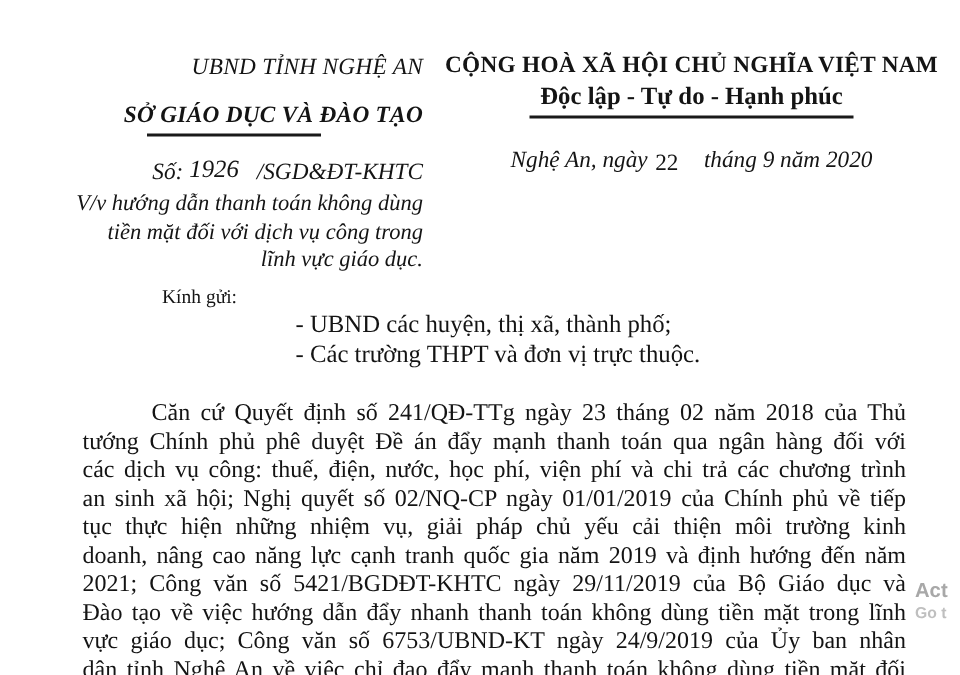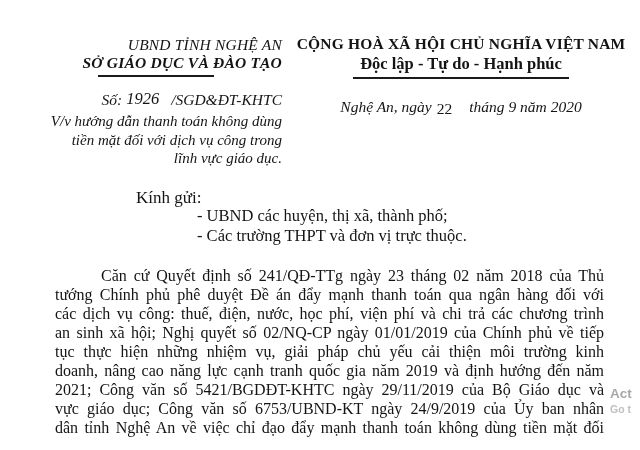--- a/index.html
+++ b/index.html
@@ -15,21 +15,21 @@
   }
 
   
   .header-left {
     position: absolute;
     left: 30px; top: 36px; width: 252px;
     text-align: right;
     font-style: italic;
   }
   .org-line1 { font-size: 15.5px; line-height: 18px; letter-spacing: 0.2px; }
-  .org-line2 { font-size: 15.5px; line-height: 18px; font-weight: bold; letter-spacing: 0.2px; }
+  .org-line2 { font-size: 15.5px; line-height: 18px; font-weight: bold; letter-spacing: 0.2px; margin-top: 14px; }
   .org-rule  { width: 116px; border-top: 2px solid #1a1a1a; margin: 3px auto 0 auto; }
   .doc-number { margin-top: 14px; font-size: 15.5px; line-height: 18px; white-space: nowrap; }
   .doc-number .num {
     font-size: 16.5px;
     margin-left: 4px; margin-right: 12px;
     position: relative; top: -1px;
   }
   .subject { margin-top: 3px; font-size: 15px; line-height: 18.5px; }
 
   
@@ -53,22 +53,22 @@
   }
   .date-line .day {
     font-style: normal;
     margin-left: 5px; margin-right: 17px;
     position: relative; top: 1.5px;
   }
 
   
   .kinh-gui-label {
     position: absolute;
-    left: 136px; top: 188px;
-    font-size: 17px; line-height: 19px; text-align: center;
+    left: 108px; top: 188px;
+    font-size: 13px; line-height: 19px; text-align: center;
   }
   .recipient-list {
     position: absolute;
     left: 197px; top: 206px;
     font-size: 16.5px; line-height: 19.5px;
     white-space: nowrap;
   }
 
   
   .body-paragraph {
@@ -134,20 +134,21 @@
     </div>
 
   <div class="body-paragraph">
       <div class="jline">Căn cứ Quyết định số 241/QĐ-TTg ngày 23 tháng 02 năm 2018 của Thủ</div>
       <div class="jline">tướng Chính phủ phê duyệt Đề án đẩy mạnh thanh toán qua ngân hàng đối với</div>
       <div class="jline">các dịch vụ công: thuế, điện, nước, học phí, viện phí và chi trả các chương trình</div>
       <div class="jline">an sinh xã hội; Nghị quyết số 02/NQ-CP ngày 01/01/2019 của Chính phủ về tiếp</div>
       <div class="jline">tục thực hiện những nhiệm vụ, giải pháp chủ yếu cải thiện môi trường kinh</div>
       <div class="jline">doanh, nâng cao năng lực cạnh tranh quốc gia năm 2019 và định hướng đến năm</div>
       <div class="jline">2021; Công văn số 5421/BGDĐT-KHTC ngày 29/11/2019 của Bộ Giáo dục và</div>
+      <div class="jline">Đào tạo về việc hướng dẫn đẩy nhanh thanh toán không dùng tiền mặt trong lĩnh</div>
       <div class="jline">vực giáo dục; Công văn số 6753/UBND-KT ngày 24/9/2019 của Ủy ban nhân</div>
       <div class="jline">dân tỉnh Nghệ An về việc chỉ đạo đẩy mạnh thanh toán không dùng tiền mặt đối</div>
     </div>
 
   <div class="watermark">
     <div class="wm1">Act</div>
     <div class="wm2">Go t</div>
   </div>
 
 </div>

